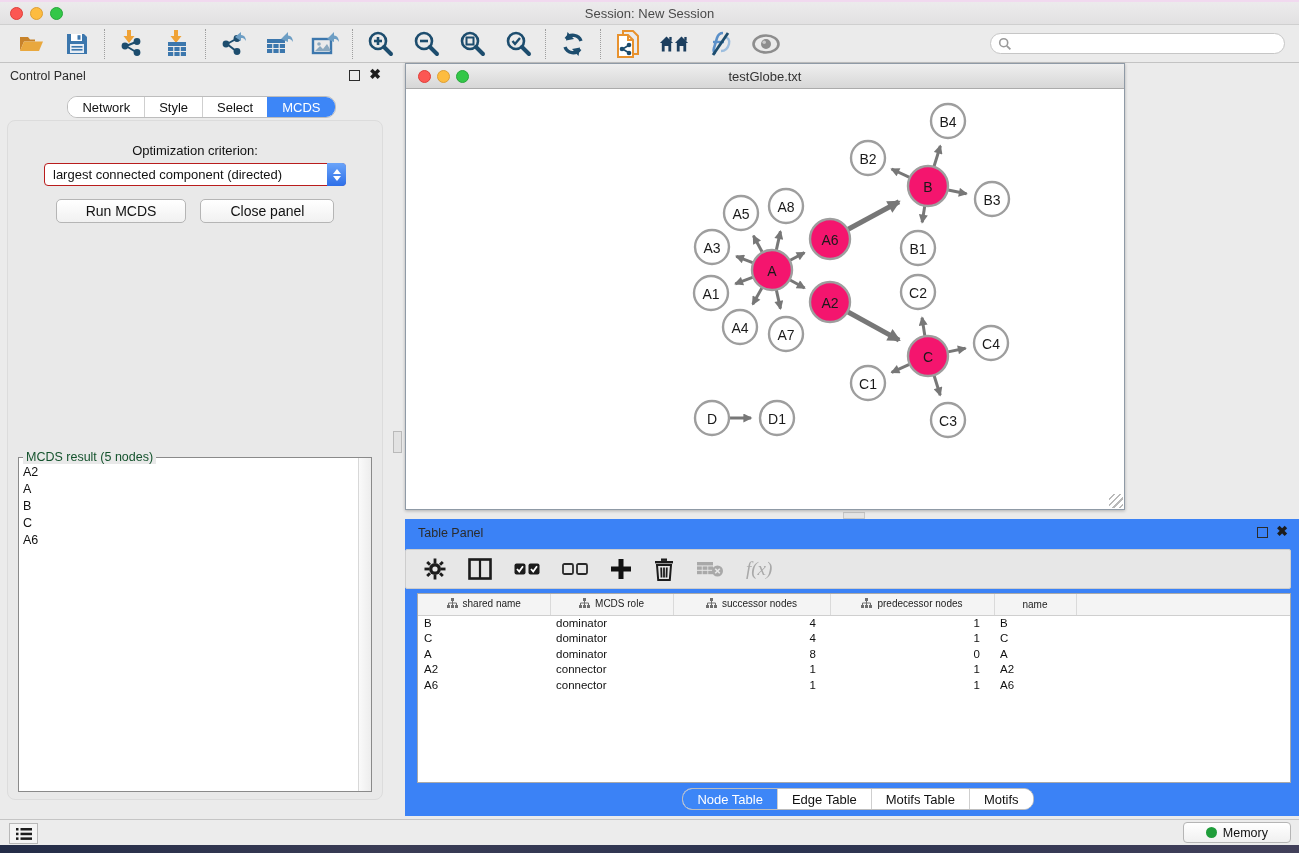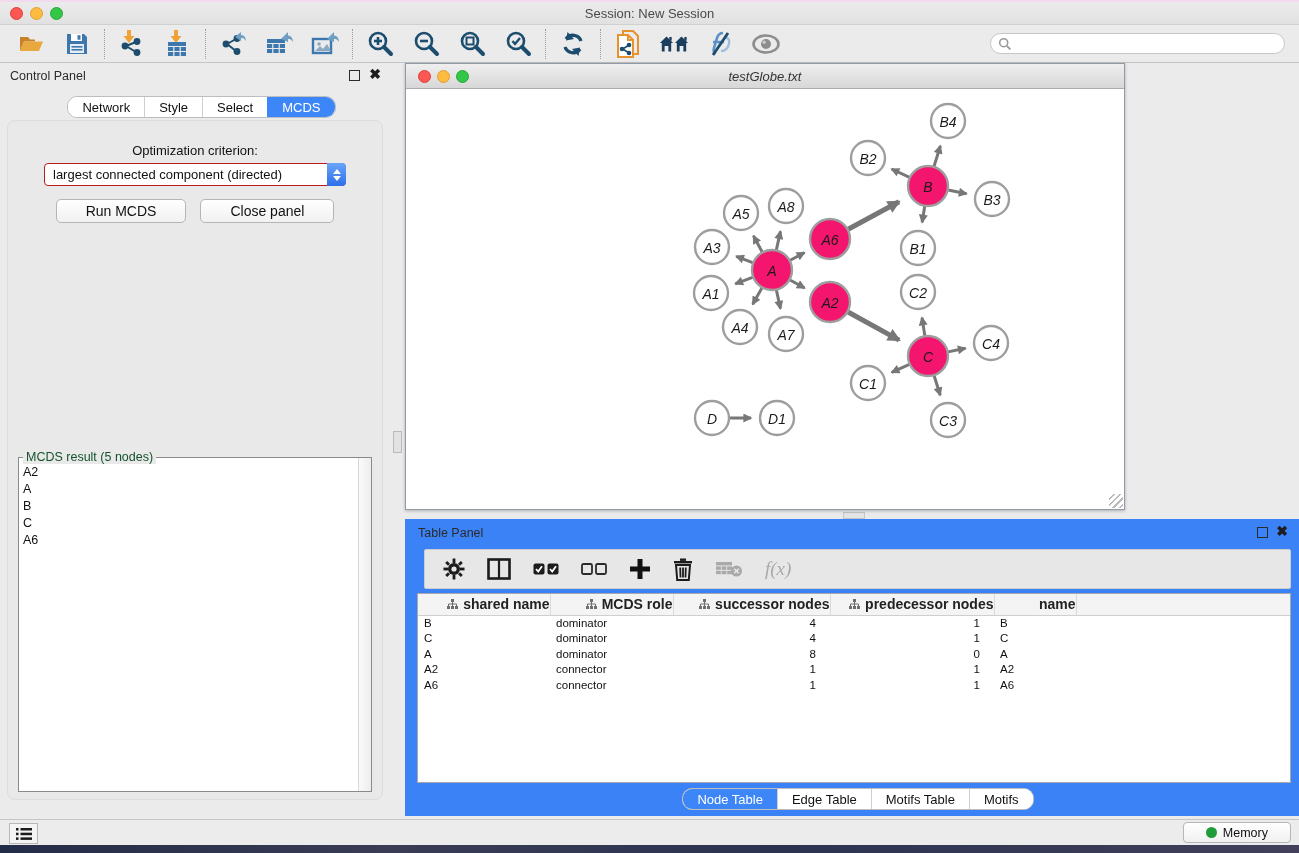--- a/index.html
+++ b/index.html
@@ -111,52 +111,51 @@
   .v-handle { position:absolute; left:2px; top:368px; width:9px; height:22px;
     border:1px solid #b9b9b9; background:#e2e2e2; }
   .h-splitter-handle { left:843px; top:512px; width:22px; height:7px;
     border:1px solid #c6c6c6; background:#e4e4e4; }
 
   
   .net-window {
     left:405px; top:63px; width:720px; height:447px;
     border:1px solid #8f9aa6; background:#fff;
     box-shadow:0 1px 3px rgba(0,0,0,.25);
-    font-style:italic;
   }
   .net-titlebar {
     position:absolute; left:0; top:0; right:0; height:25px;
     background:linear-gradient(#efefef,#d7d7d7); border-bottom:1px solid #ababab;
   }
   .net-titlebar .traffic { top:6px; }
   .net-title { position:absolute; left:0; right:0; top:5px; text-align:center; font-size:13px; color:#333; }
   .net-canvas { position:absolute; left:0; top:25px; right:0; bottom:0; background:#fff; overflow:hidden; }
   svg.graph { position:absolute; left:0; top:0; }
   svg.graph text { font-family:"Liberation Sans",sans-serif; font-size:14px; fill:#1a1a1a; }
   .resize-grip { position:absolute; right:1px; bottom:1px; width:14px; height:14px;
     background:repeating-linear-gradient(135deg, transparent 0 3px, #b9b9b9 3px 4.5px); cursor:nwse-resize; }
 
   
   .table-panel { left:405px; top:519px; width:894px; height:297px; background:#3b82f6; }
   .tp-toolbar {
-    position:absolute; left:19px; right:8px; top:30px; height:40px;
+    position:absolute; left:0; right:8px; top:30px; height:40px;
     background:#e7e7e7; border:1px solid #cdcdcd; border-radius:2px;
     display:flex; align-items:center; gap:22px; padding-left:18px;
   }
   .tp-btn { display:flex; align-items:center; justify-content:center; cursor:pointer; }
   .fx-label { font-family:"Liberation Serif",serif; font-style:italic; font-size:19px; color:#a9a9a9; }
   .node-table-wrap {
     position:absolute; left:12px; right:8px; top:74px; bottom:33px;
     background:#fff; border:1px solid #a9a9a9; overflow:hidden;
   }
   table.node-table { border-collapse:collapse; width:100%; table-layout:fixed; }
   table.node-table th {
     height:21px; background:#f4f4f4; border-bottom:1px solid #cfcfcf;
-    border-right:1px solid #dadada; font-size:14px; font-weight:bold; color:#222;
-    text-align:right; white-space:nowrap; overflow:hidden;
+    border-right:1px solid #dadada; font-size:10px; font-weight:normal; color:#222;
+    text-align:center; white-space:nowrap; overflow:hidden;
   }
   table.node-table th .th-inner { display:inline-flex; align-items:center; gap:5px; }
   table.node-table td {
     height:15.5px; font-size:11.5px; color:#111; padding:0 6px;
     white-space:nowrap; overflow:hidden;
   }
   table.node-table td.c2, table.node-table td.c3 { text-align:right; padding-right:14px; }
   .tp-tabs-row { position:absolute; left:0; right:0; bottom:6px; text-align:center; }
 
   

